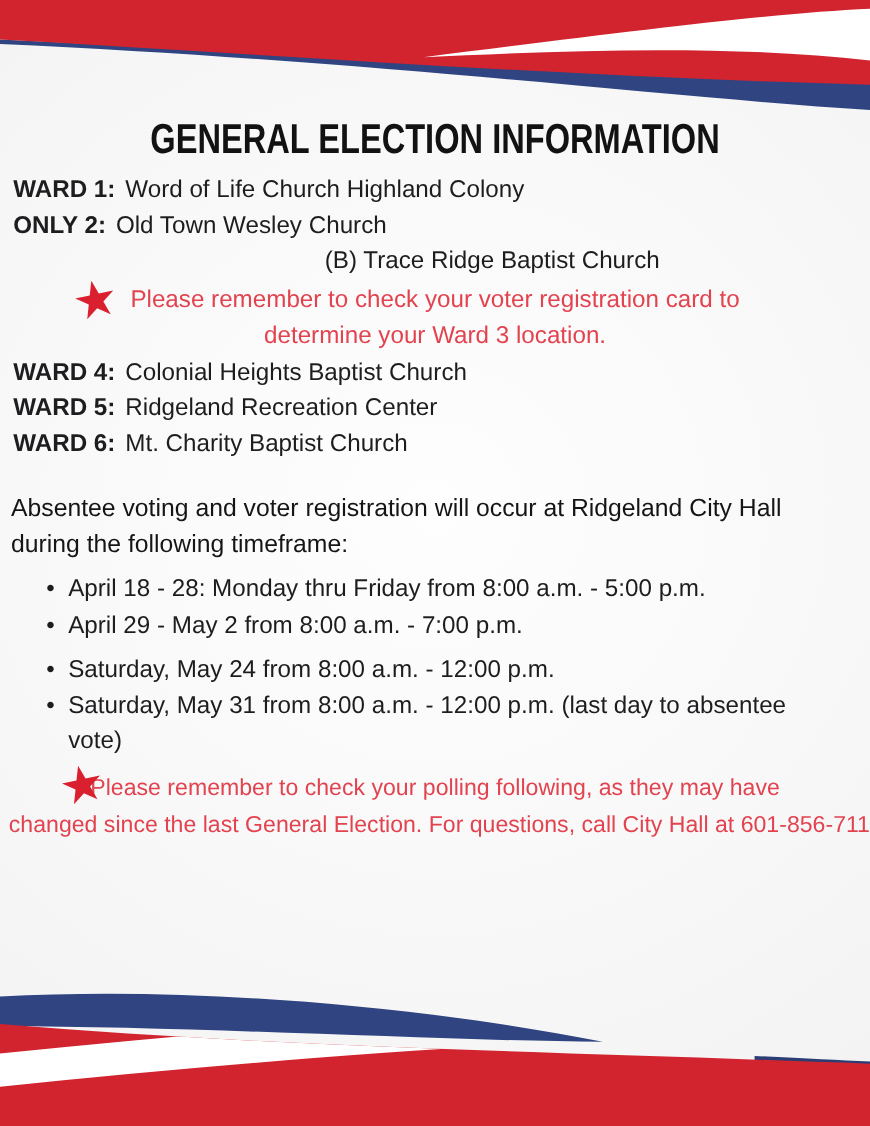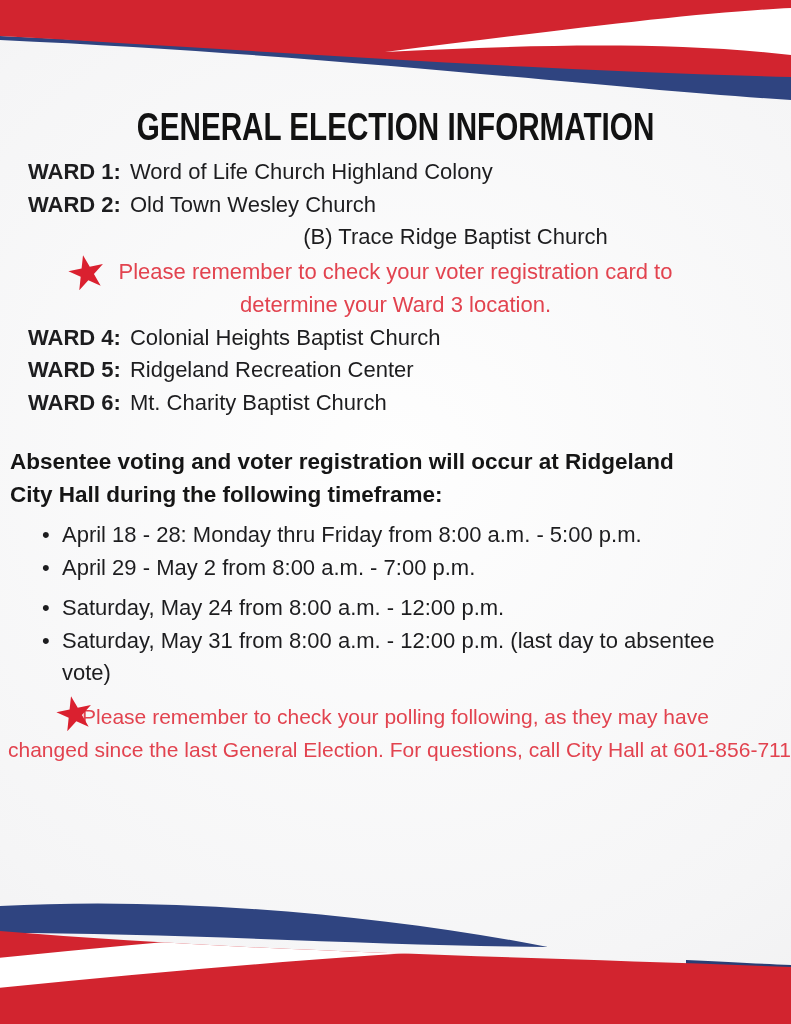--- a/index.html
+++ b/index.html
@@ -11,33 +11,33 @@
   .wave{position:absolute;left:0;width:791px;z-index:0;display:block;}
   .wave.top{top:0;height:150px;}
   .wave.bottom{bottom:0;height:134px;}
   .content{position:absolute;inset:0;padding:106px 8px 0;z-index:1;}
   h1.title{
     margin:0 0 8px;text-align:center;font-size:38px;line-height:42px;font-weight:800;
     color:#121212;white-space:nowrap;transform:scaleX(0.78);transform-origin:50% 50%;
     letter-spacing:0px;
   }
   .ward-list{font-size:22px;}
-  .ward-row{line-height:32.5px;padding-left:4px;white-space:nowrap;margin-left:16px;}
+  .ward-row{line-height:32.5px;padding-left:4px;white-space:nowrap;}
   .ward-row .ward-label{font-weight:700;margin-right:9px;}
   .ward-row.sub{padding-left:104px;text-align:center;}
   .note{position:relative;text-align:center;color:#e2434f;font-size:22px;line-height:33px;}
   .note .line{white-space:nowrap;}
   .star{
     position:absolute;display:inline-block;color:#da202f;
     font-family:"DejaVu Sans", sans-serif;transform:rotate(-12deg);line-height:1;
   }
   .ward3-note{margin:1px 0 1px;}
   .ward3-note .star{left:58px;top:-6px;font-size:46px;}
   h2.section-heading{
-    font-size:22.5px;line-height:33px;font-weight:700;color:#151515;
+    font-size:22.5px;line-height:33px;font-weight:400;color:#151515;
     margin:26px 0 6px;max-width:708px;padding-left:2px;
   }
   ul.bullets{margin:8px;padding:0 0 0 26px;list-style:none;font-size:22px;}
   ul.bullets li{position:relative;line-height:32.5px;padding-left:20px;max-width:680px;}
   ul.bullets li::before{content:"\2022";position:absolute;left:0;top:0;font-size:22px;}
   .footer-note{margin-top:10px;font-size:21px;}
   .footer-note .star{left:46px;top:-10px;font-size:46px;}
 </style>
 </head>
 <body>
@@ -52,21 +52,21 @@
 
   <div class="content">
 
     <h1 class="title">GENERAL ELECTION INFORMATION</h1>
 
     <div class="ward-list">
       <div class="ward-row">
         <span class="ward-label">WARD 1:</span><span class="ward-loc">Word of Life Church Highland Colony</span>
       </div>
       <div class="ward-row">
-        <span class="ward-label">WARD 2:</span><span class="ward-loc">Old Town Wesley Church</span>
+        <span class="ward-label">ONLY 2:</span><span class="ward-loc">Old Town Wesley Church</span>
       </div>
       <div class="ward-row sub">
         <span class="ward-loc">(B) Trace Ridge Baptist Church</span>
       </div>
 
       <div class="note ward3-note">
         <span class="star">★</span>
         <div class="line">Please remember to check your voter registration card to</div>
         <div class="line">determine your Ward 3 location.</div>
       </div>

